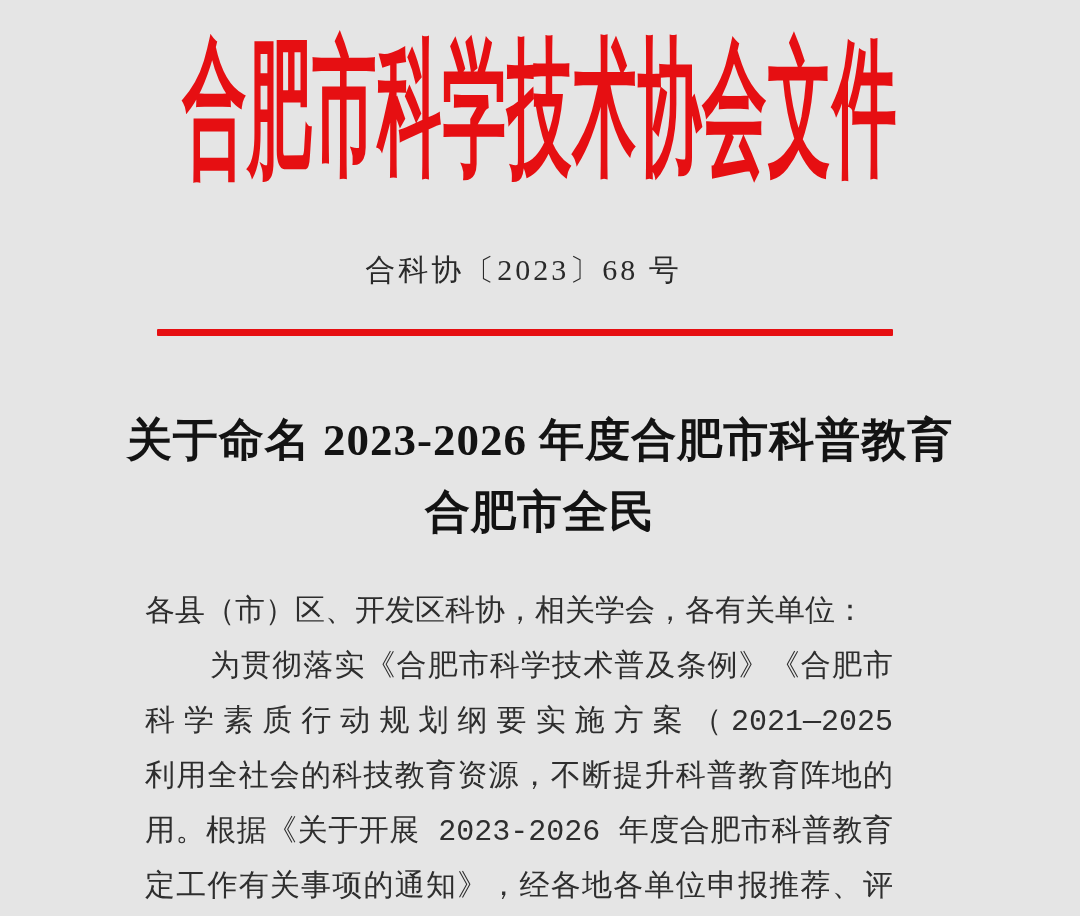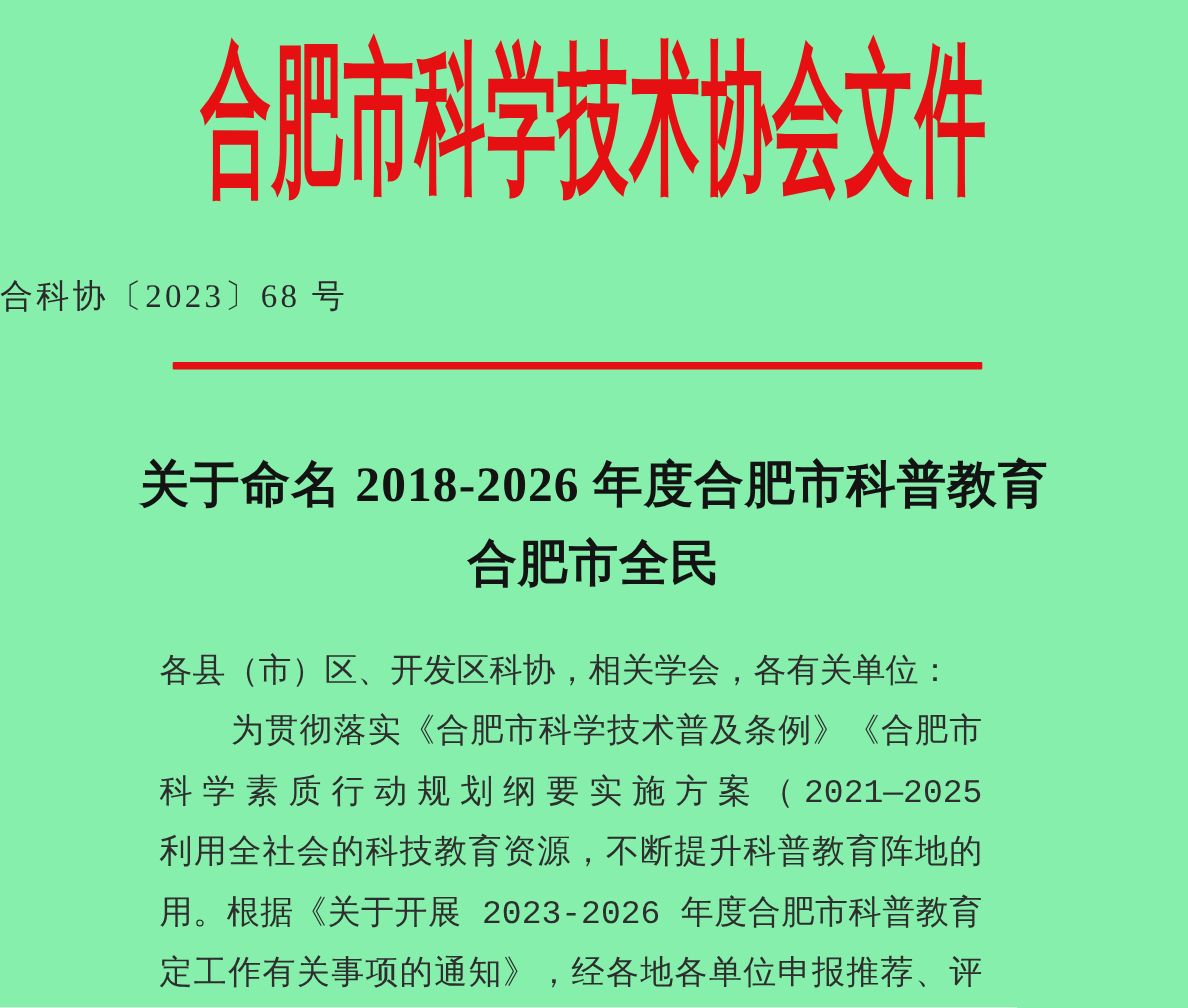--- a/index.html
+++ b/index.html
@@ -4,21 +4,21 @@
 <style>
   html, body {
     margin: 0;
     padding: 0;
     background: #ffffff;
   }
   .page {
     position: relative;
     width: 1080px;
     height: 916px;
-    background: #86efac;
+    background: #e5e5e5;
     overflow: hidden;
     font-family: "Liberation Serif", "DejaVu Serif", serif;
   }
 
   
   .banner {
     position: absolute;
     top: 76px;
     left: 0;
     width: 100%;
@@ -34,21 +34,21 @@
   }
 
   
   .docnum {
     position: absolute;
     top: 250px;
     left: 0;
     width: 100%;
     box-sizing: border-box;
     padding-right: 33px;
-    text-align: left;
+    text-align: center;
     font-size: 30px;
     line-height: 40px;
     color: #2a2a2a;
     letter-spacing: 3px;
   }
 
   
   .redline {
     position: absolute;
     top: 329px;
@@ -103,21 +103,21 @@
 
 <div class="page">
 
   <div class="banner">合肥市科学技术协会文件</div>
 
   <div class="docnum">合科协〔2023〕68 号</div>
 
   <div class="redline"></div>
 
   <div class="title">
-    <div>关于命名 2018-2026 年度合肥市科普教育</div>
+    <div>关于命名 2023-2026 年度合肥市科普教育</div>
     <div>合肥市全民</div>
   </div>
 
   <div class="bodytext">
     <div class="line">各县（市）区、开发区科协，相关学会，各有关单位：</div>
     <div class="line just indent">为贯彻落实《合肥市科学技术普及条例》《合肥市全民</div>
     <div class="line just">科学素质行动规划纲要实施方案（2021—2025 年）》，充分</div>
     <div class="line just">利用全社会的科技教育资源，不断提升科普教育阵地的作</div>
     <div class="line just">用。根据《关于开展 2023-2026 年度合肥市科普教育基地认</div>
     <div class="line just">定工作有关事项的通知》，经各地各单位申报推荐、评审、</div>

